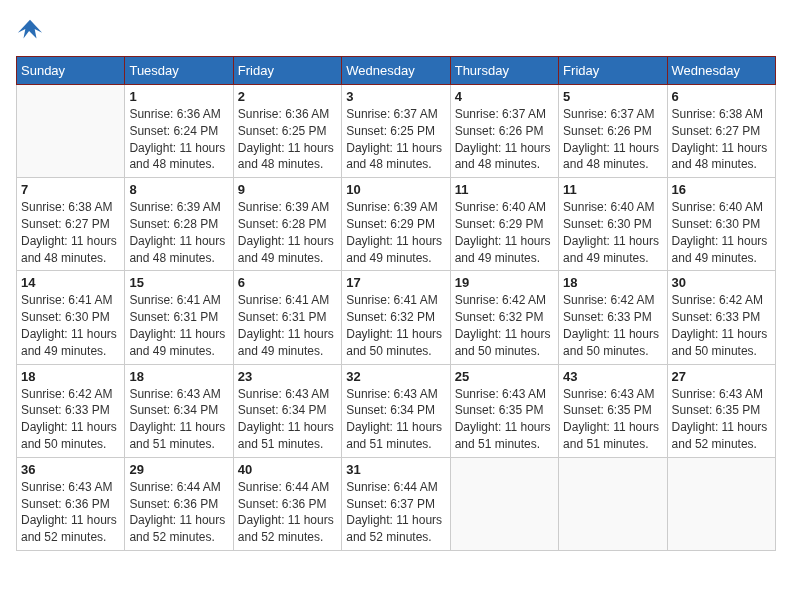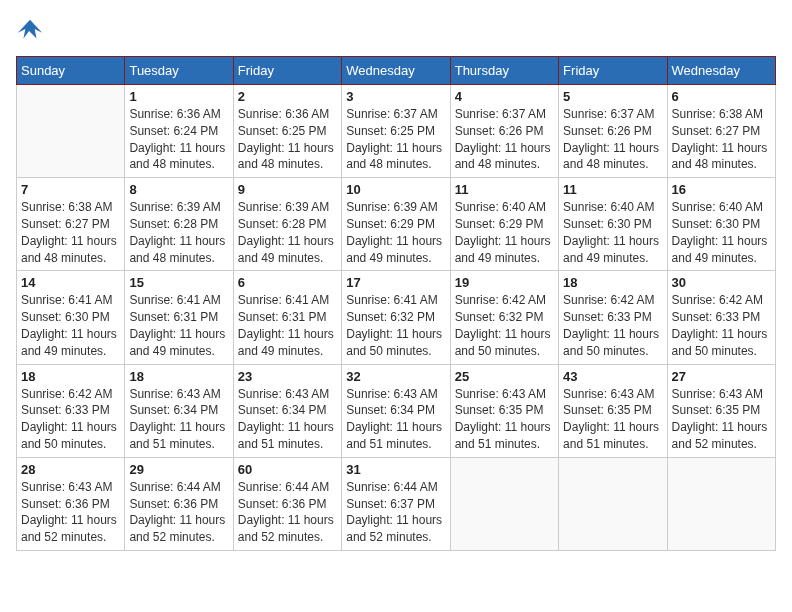--- a/index.html
+++ b/index.html
@@ -281,33 +281,33 @@
         </td>
         <td>
           <span class="day-number">27</span>
           <div class="cell-info" style="white-space: pre-line;">Sunrise: 6:43 AM
 Sunset: 6:35 PM
 Daylight: 11 hours and 52 minutes.</div>
         </td>
       </tr>
       <tr>
         <td>
-          <span class="day-number">28</span>
+          <span class="day-number">36</span>
           <div class="cell-info" style="white-space: pre-line;">Sunrise: 6:43 AM
 Sunset: 6:36 PM
 Daylight: 11 hours and 52 minutes.</div>
         </td>
         <td>
           <span class="day-number">29</span>
           <div class="cell-info" style="white-space: pre-line;">Sunrise: 6:44 AM
 Sunset: 6:36 PM
 Daylight: 11 hours and 52 minutes.</div>
         </td>
         <td>
-          <span class="day-number">60</span>
+          <span class="day-number">40</span>
           <div class="cell-info" style="white-space: pre-line;">Sunrise: 6:44 AM
 Sunset: 6:36 PM
 Daylight: 11 hours and 52 minutes.</div>
         </td>
         <td>
           <span class="day-number">31</span>
           <div class="cell-info" style="white-space: pre-line;">Sunrise: 6:44 AM
 Sunset: 6:37 PM
 Daylight: 11 hours and 52 minutes.</div>
         </td>

